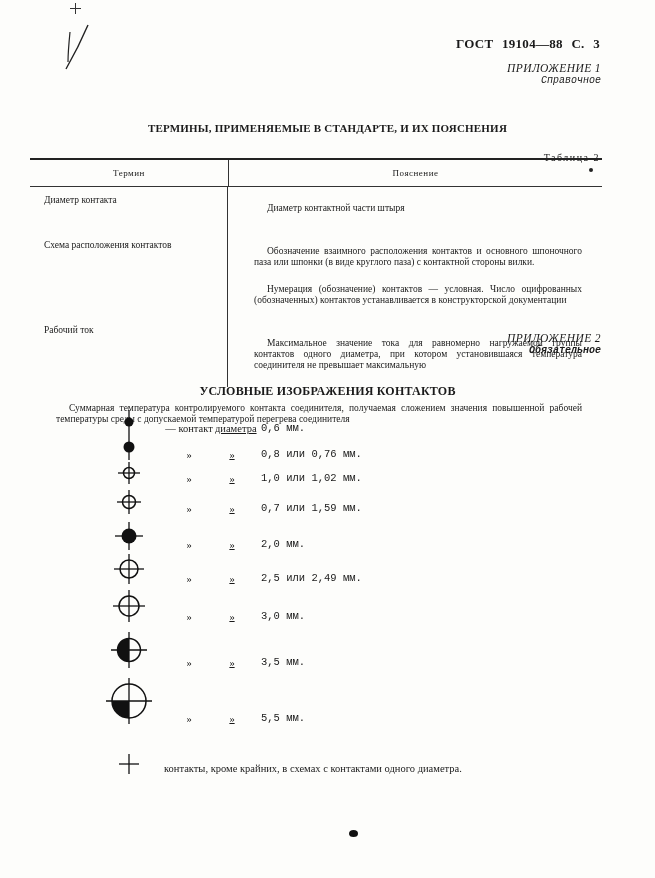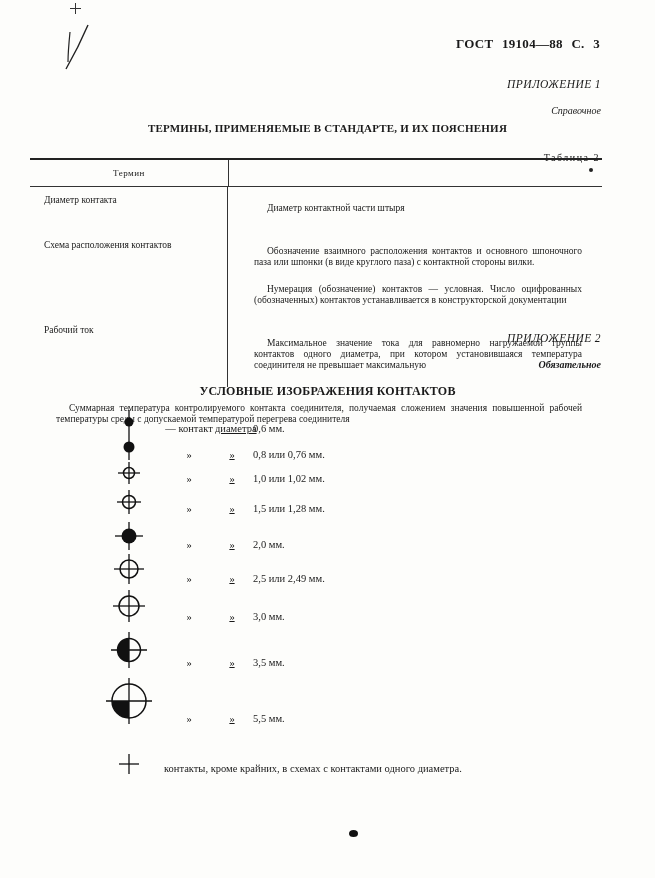--- a/index.html
+++ b/index.html
@@ -18,24 +18,24 @@
   .pen-mark { position:absolute; left:58px; top:24px; }
   .ink-dot  { position:absolute; left:349px; top:830px; width:9px; height:7px; border-radius:50%; background:#111; }
   .hdr-dot  { position:absolute; right:62px; top:168px; width:4px; height:4px; border-radius:50%; background:#222; }
 
   
   .gost-header {
     position:absolute; top:36px; right:55px;
     font-weight:bold; font-size:13px; word-spacing:5px; letter-spacing:0.3px;
   }
   .annex { position:absolute; right:54px; text-align:right; font-style:italic; }
-  .annex-1 { top:78px; }
+  .annex-1 { top:62px; }
   .annex-2 { top:332px; }
   .annex-title { font-size:11.5px; letter-spacing:0.4px; }
-  .annex-sub   { font-size:10px; margin-top:15px; }
+  .annex-sub   { font-size:10px; margin-top:1px;font-family:Liberation Mono, monospace; }
   .annex-2 .annex-sub { font-weight:bold; }
 
   .terms-title {
     position:absolute; top:122px; left:0; width:100%;
     text-align:center; font-weight:bold; font-size:11px; letter-spacing:0.2px;
   }
   .table-label {
     position:absolute; top:152px; right:55px;
     font-size:10px; letter-spacing:1.5px;
   }
@@ -75,21 +75,21 @@
   .sym-row.h4 { min-height:30px; }
   .sym-row.h5 { min-height:36px; }
   .sym-row.h6 { min-height:34px; }
   .sym-row.h7 { min-height:38px; }
   .sym-row.h8 { min-height:46px; }
   .sym-row.h9 { min-height:56px; }
   .sym-row.h10 { min-height:40px; margin-top:10px; }
   .sym-cell { width:68px; display:flex; justify-content:center; align-items:center; }
   .c1 { width:52px; text-align:center; }
   .c2 { width:34px; text-align:center;text-decoration:underline; }
-  .ctext { margin-left:4px; }
+  .ctext { margin-left:12px;font-family:Liberation Mono, monospace; }
   .ctext-full { margin-left:1px; }
 
   .sym svg line, .sym svg path.ln { stroke:#111; stroke-width:1.3; }
   .sym svg circle.o { fill:none; stroke:#111; stroke-width:1.5; }
   .sym svg .fill { fill:#111; stroke:none; }
 </style>
 </head>
 <body>
 
 <div class="page">
@@ -111,20 +111,21 @@
     <div class="annex-title">ПРИЛОЖЕНИЕ 1</div>
     <div class="annex-sub">Справочное</div>
   </div>
 
   <div class="terms-title">ТЕРМИНЫ, ПРИМЕНЯЕМЫЕ В СТАНДАРТЕ, И ИХ ПОЯСНЕНИЯ</div>
   <div class="table-label">Таблица 2</div>
 
   <div class="terms-table">
     <div class="thead">
       <div class="th th-term">Термин</div>
+      <div class="th th-expl">Пояснение</div>
     </div>
 
     <div class="trow r1">
       <div class="term">Диаметр контакта</div>
       <div class="expl">
         <p>Диаметр контактной части штыря</p>
       </div>
     </div>
 
     <div class="trow r2">
@@ -198,21 +199,21 @@
     <div class="sym-row h4">
       <div class="sym-cell sym">
         <svg width="24" height="24" viewBox="0 0 24 24">
           <line x1="12" y1="0" x2="12" y2="24"></line>
           <line x1="0" y1="12" x2="24" y2="12"></line>
           <circle class="o" cx="12" cy="12" r="6.5"></circle>
         </svg>
       </div>
       <span class="c1">»</span>
       <span class="c2">»</span>
-      <span class="ctext">1,5 или 1,28 мм.</span>
+      <span class="ctext">0,7 или 1,59 мм.</span>
     </div>
 
     <div class="sym-row h5">
       <div class="sym-cell sym">
         <svg width="28" height="28" viewBox="0 0 28 28">
           <line x1="14" y1="0" x2="14" y2="28"></line>
           <line x1="0" y1="14" x2="28" y2="14"></line>
           <circle class="fill" cx="14" cy="14" r="7.5"></circle>
         </svg>
       </div>

